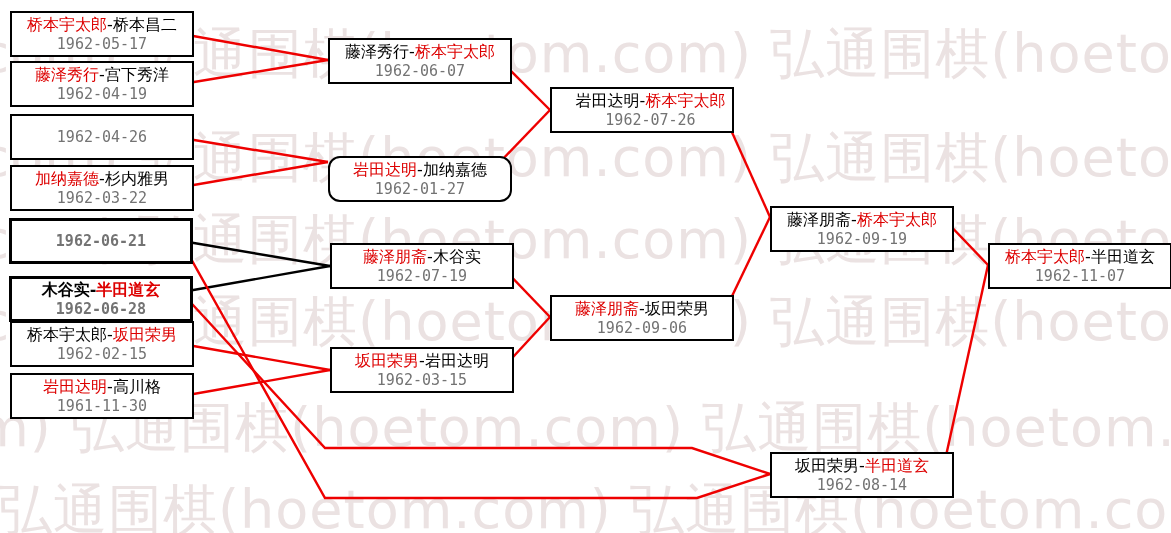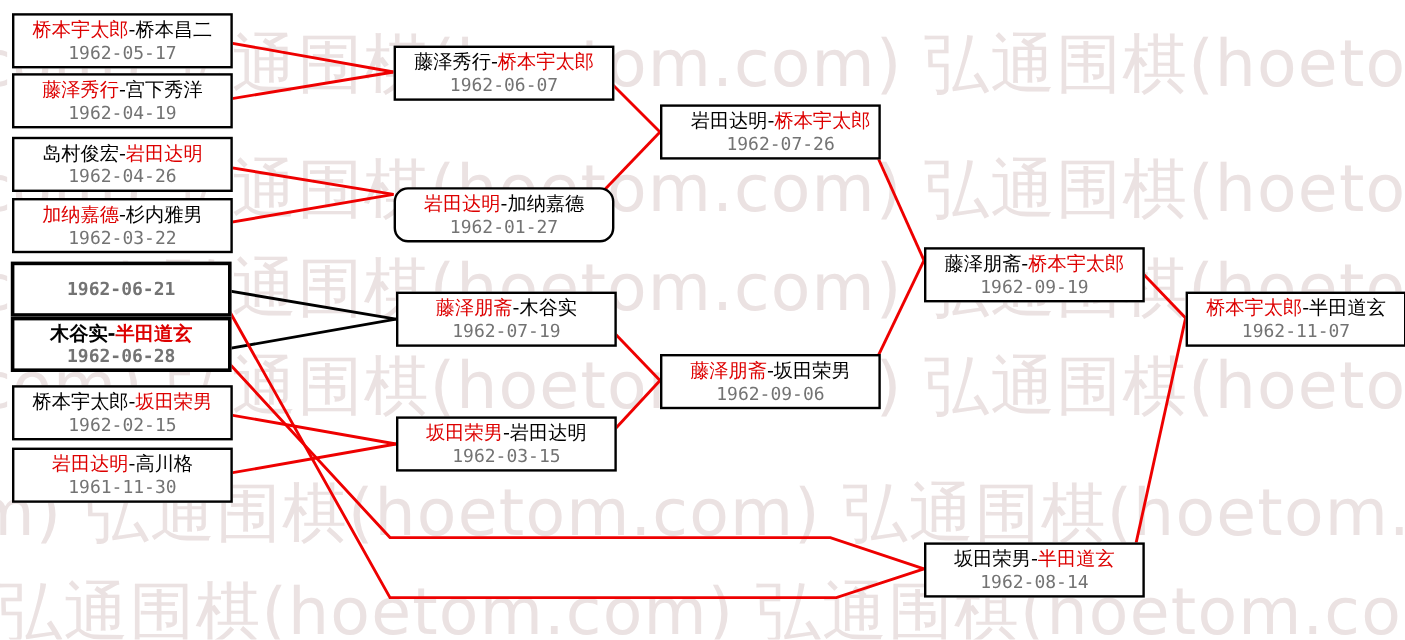--- a/index.html
+++ b/index.html
@@ -78,34 +78,33 @@
   <div class="players"><span class="winner">桥本宇太郎</span><span class="dash">-</span><span class="loser">桥本昌二</span></div>
   <div class="date">1962-05-17</div>
 </div>
 
 <div class="match" style="left:10px;top:61px;" data-emph="normal">
   <div class="players"><span class="winner">藤泽秀行</span><span class="dash">-</span><span class="loser">宫下秀洋</span></div>
   <div class="date">1962-04-19</div>
 </div>
 
 <div class="match" style="left:10px;top:114px;" data-emph="normal">
-  <div class="players"><span class="loser">岛村俊宏</span><span class="dash">-</span><span class="winner">岩田达明</span></div>
   <div class="date">1962-04-26</div>
 </div>
 
 <div class="match" style="left:10px;top:165px;" data-emph="normal">
   <div class="players"><span class="winner">加纳嘉德</span><span class="dash">-</span><span class="loser">杉内雅男</span></div>
   <div class="date">1962-03-22</div>
 </div>
 
 <div class="match" style="left:9px;top:218px;" data-emph="bold">
   <div class="date">1962-06-21</div>
 </div>
 
-<div class="match" style="left:9px;top:264px;" data-emph="bold">
+<div class="match" style="left:9px;top:276px;" data-emph="bold">
   <div class="players"><span class="loser">木谷实</span><span class="dash">-</span><span class="winner">半田道玄</span></div>
   <div class="date">1962-06-28</div>
 </div>
 
 <div class="match" style="left:10px;top:321px;" data-emph="normal">
   <div class="players"><span class="loser">桥本宇太郎</span><span class="dash">-</span><span class="winner">坂田荣男</span></div>
   <div class="date">1962-02-15</div>
 </div>
 
 <div class="match" style="left:10px;top:373px;" data-emph="normal">

